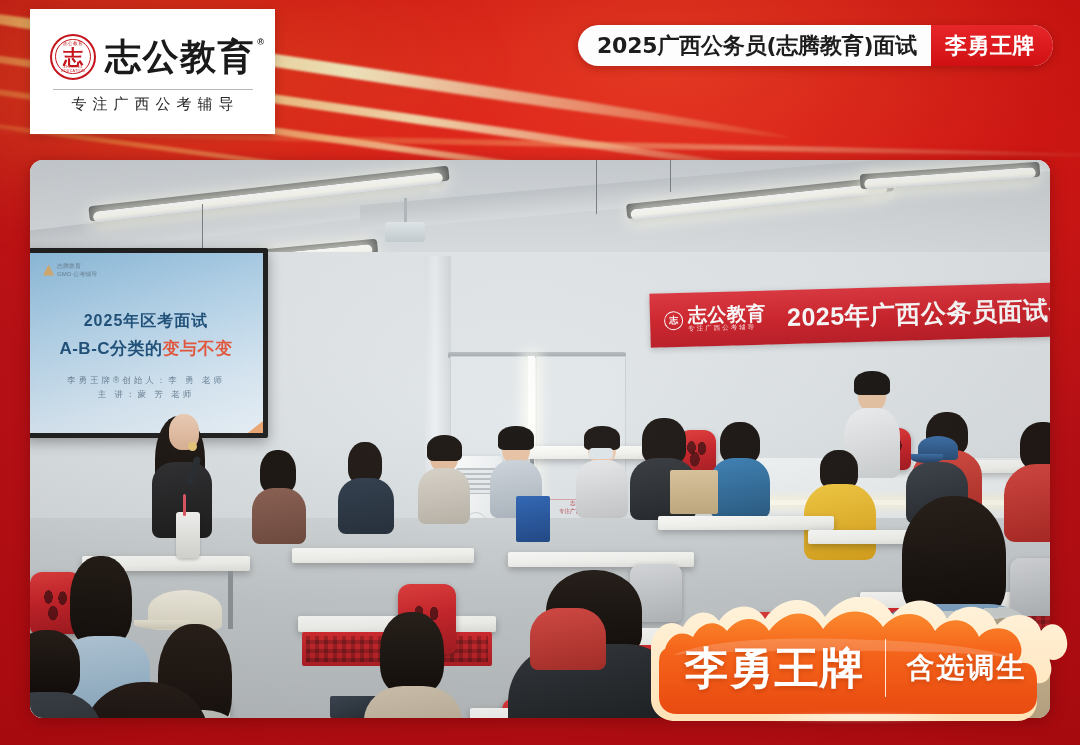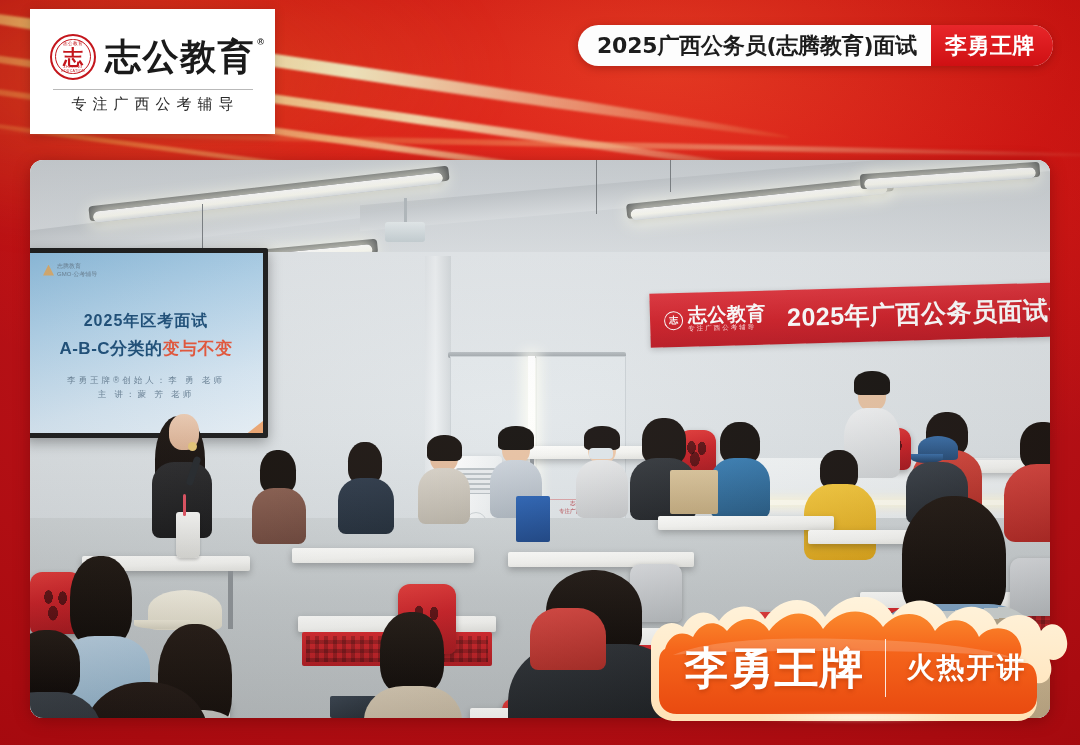--- a/index.html
+++ b/index.html
@@ -829,19 +829,19 @@
 
       <path fill="rgba(255,255,255,0.18)" d="
         M28,58 C60,44 120,40 200,42 C280,44 340,50 372,62
         C340,56 280,54 200,54 C120,54 60,54 28,58 Z"></path>
     </svg>
 
     <div class="badge-content">
       <div class="badge-city">李勇王牌</div>
       <div class="badge-sep"></div>
       <div class="badge-dates">
-        <div class="badge-d2">火热开讲</div>
+        <div class="badge-d2">含选调生</div>
       </div>
     </div>
     <div class="badge-shine"></div>
   </div>
 
 </div>
 
 </body></html>

